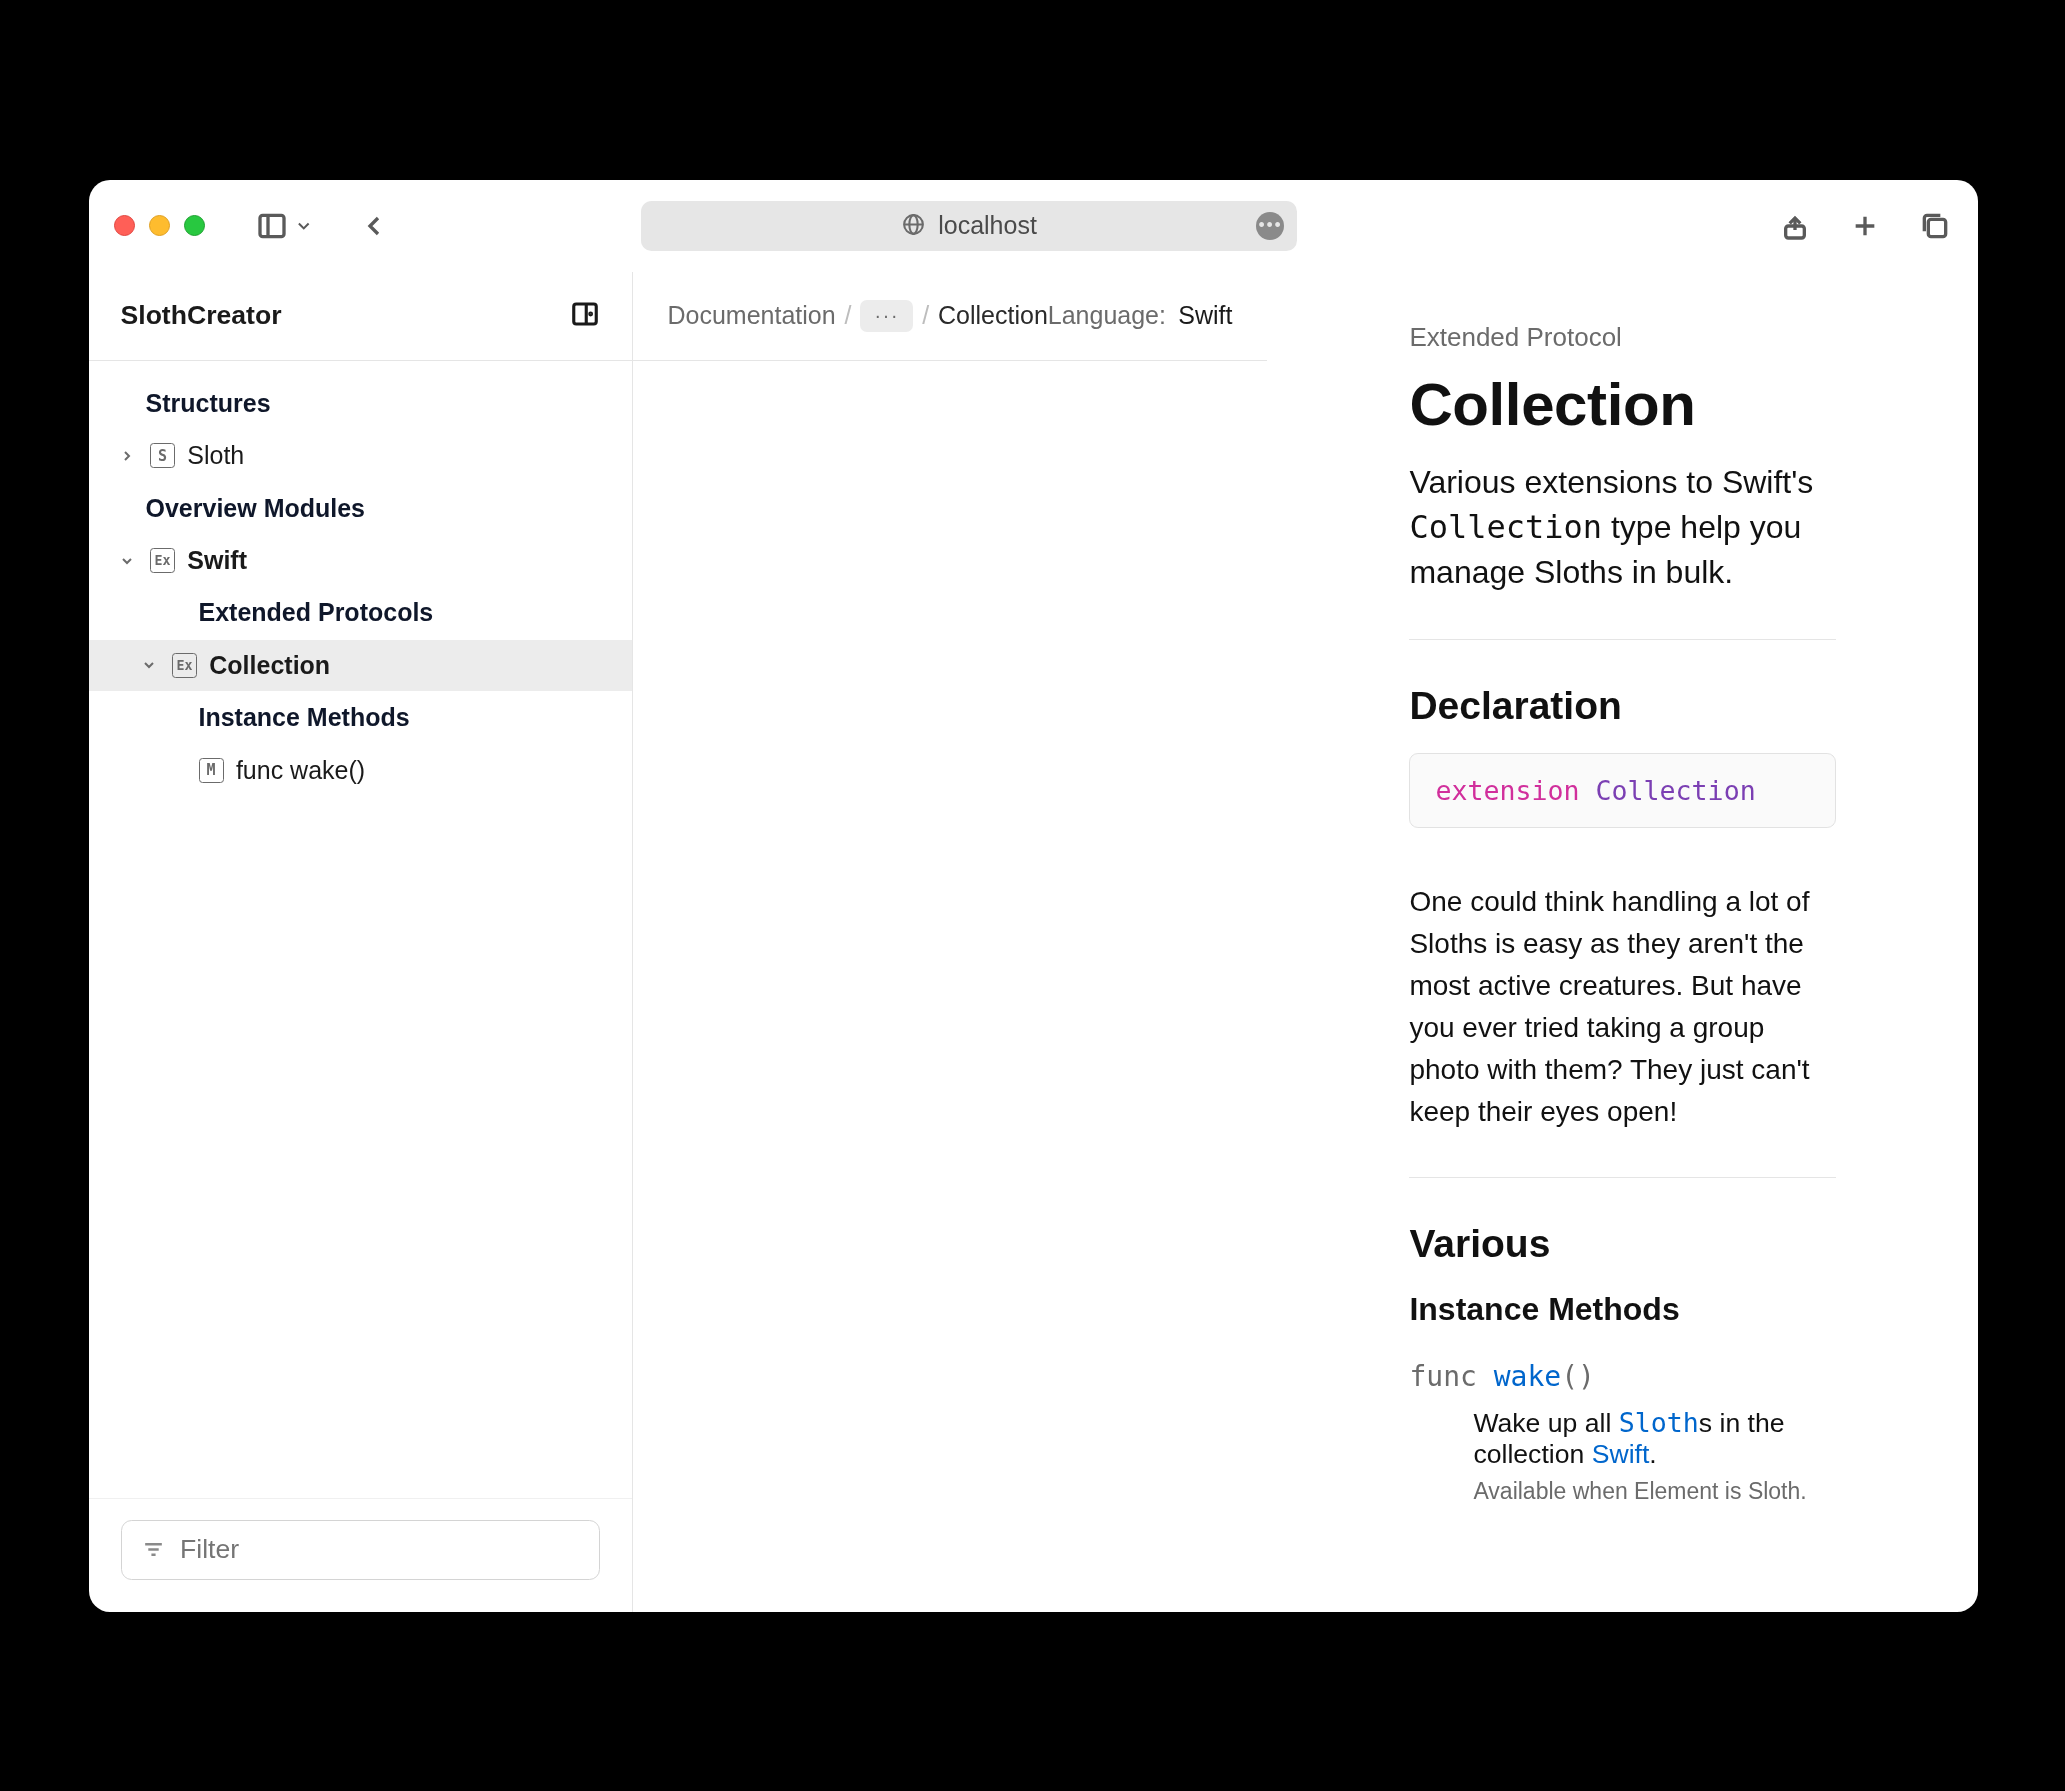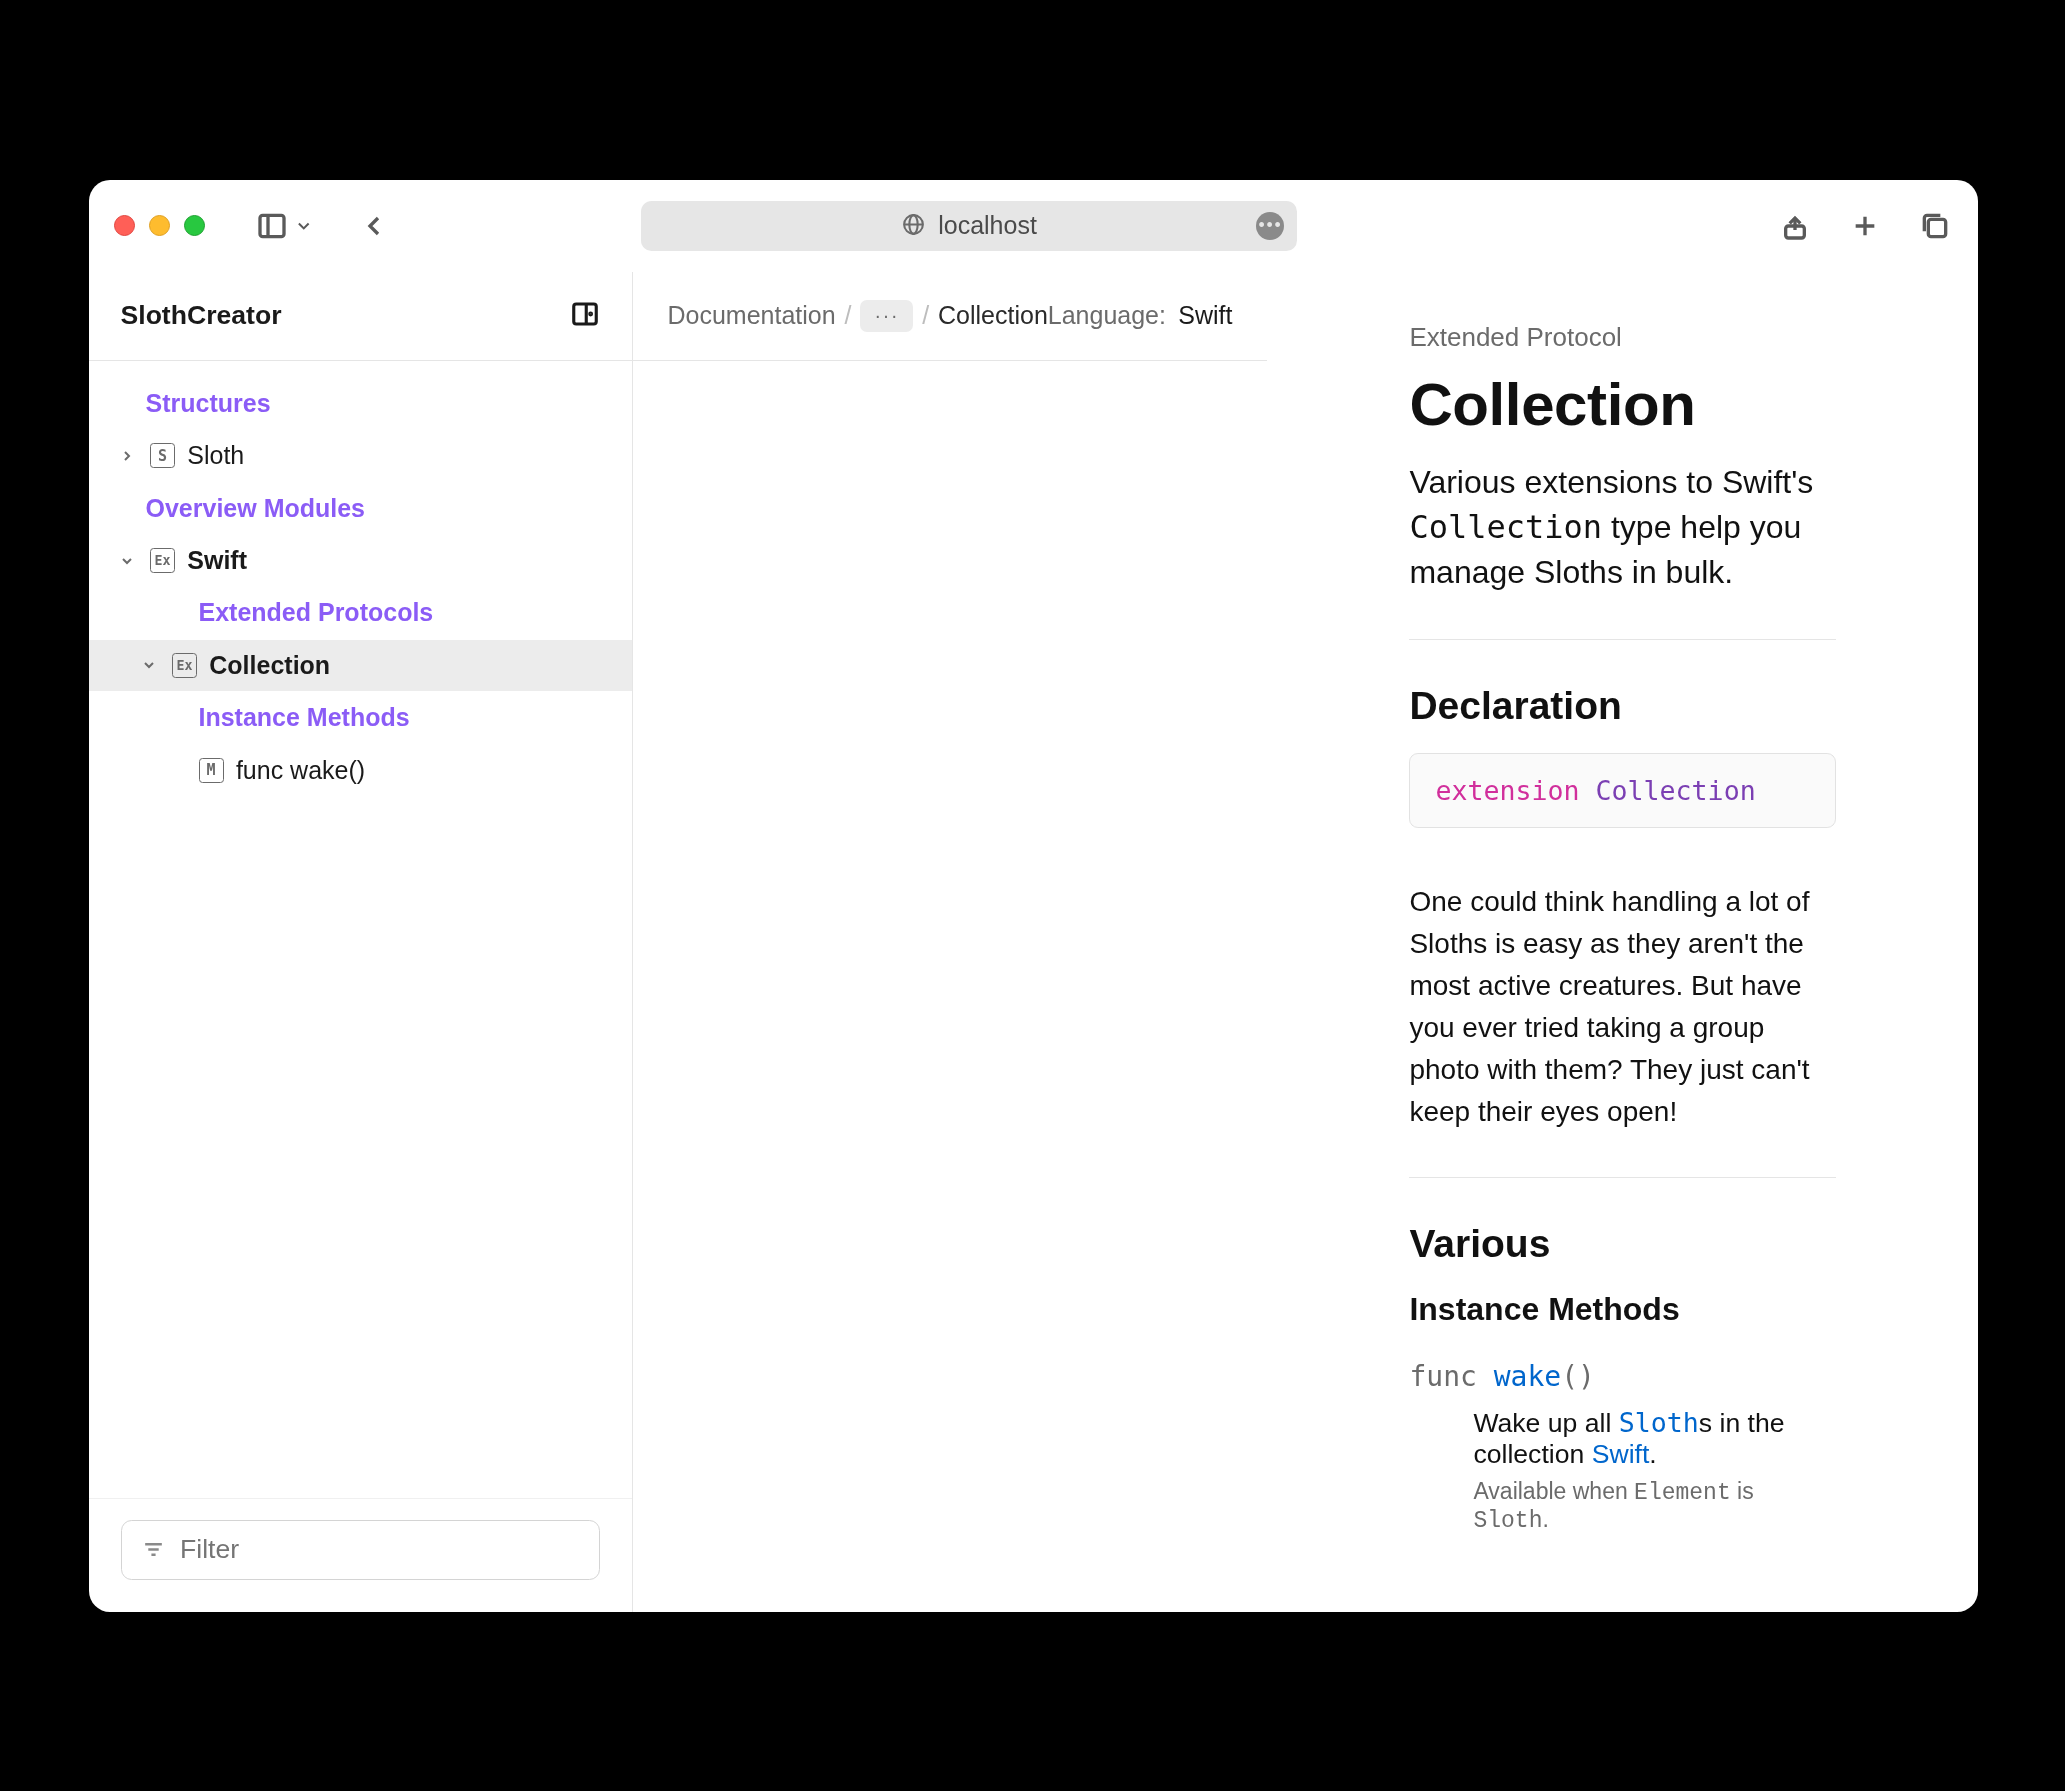--- a/index.html
+++ b/index.html
@@ -71,21 +71,21 @@
   }
   .sb-header{
     height:89px;display:flex;align-items:center;padding:0 32px;border-bottom:0.9px solid #e5e5e5;
   }
   .sb-title{font-size:26.6px;font-weight:700;color:#1a1a1a;flex:1;}
   .sb-toggle-panel svg{width:30px;height:30px;stroke:#1a1a1a;fill:none;stroke-width:2.5;}
   .tree{
     flex:1;overflow:auto;padding-top:16px;font-size:25px;
   }
   .tree-heading{
-    color:#8b5cf6;font-weight:600;font-size:25px;padding:12.4px 0 12.4px 57px;
+    color:#0f172a;font-weight:600;font-size:25px;padding:12.4px 0 12.4px 57px;
   }
   .tree-item{
     display:flex;align-items:center;gap:12.4px;height:51px;padding-left:28px;color:#1a1a1a;cursor:default;
   }
   .tree-item .chev{width:21px;display:flex;justify-content:center;color:#6b6b6b;}
   .tree-item .chev svg{width:16px;height:16px;stroke:#6b6b6b;stroke-width:3;fill:none;}
   .tree-item .badge{
     width:25px;height:25px;border:1.8px solid #6b6b6b;border-radius:3.5px;display:flex;align-items:center;justify-content:center;font-size:15px;font-weight:600;color:#6b6b6b;font-family:ui-monospace,Menlo,monospace;
   }
   .tree-item.selected{background:#ececec;font-weight:700;}
@@ -129,21 +129,21 @@
   .kw{color:#d12f9c;}
   .typ{color:#7b3fb3;}
   .overview-p{font-size:28px;line-height:1.5;color:#111;margin-bottom:44px;}
   .h3{font-size:32px;font-weight:600;color:#111;margin:21px 0 32px;}
   .sig{font-family:ui-monospace,Menlo,monospace;font-size:28px;color:#6b6b6b;margin-bottom:14px;}
   .sig .fn{color:#0066cc;}
   .topic-desc{font-size:26.6px;color:#111;margin-left:64px;margin-bottom:8.9px;}
   .topic-desc .link{color:#0066cc;}
   .topic-desc code{font-family:ui-monospace,Menlo,monospace;}
   .avail{font-size:23px;color:#6b6b6b;margin-left:64px;}
-  .avail code{font-family:Liberation Mono, monospace;color:#6b6b6b;}
+  .avail code{font-family:Liberation Sans, sans-serif;color:#6b6b6b;}
 </style>
 </head>
 <body>
 
 <div class="window">
   <div class="titlebar">
     <div class="traffic">
       <div class="dot red"></div>
       <div class="dot yellow"></div>
       <div class="dot green"></div>

